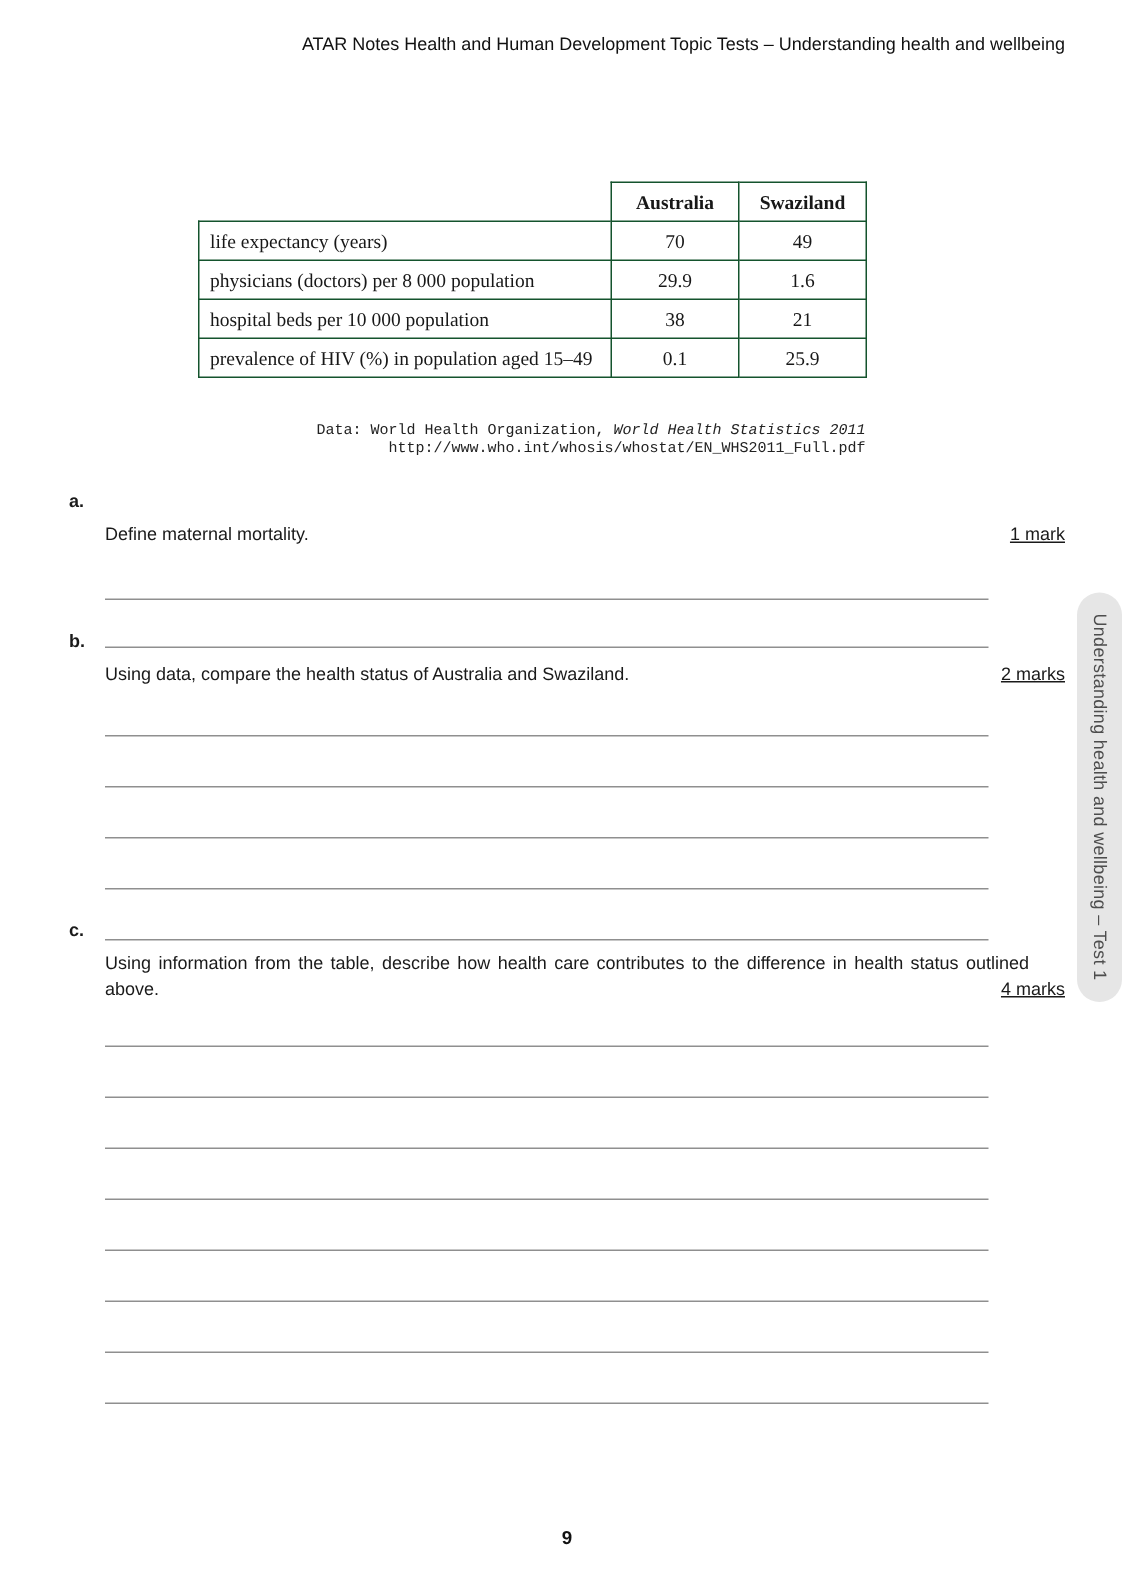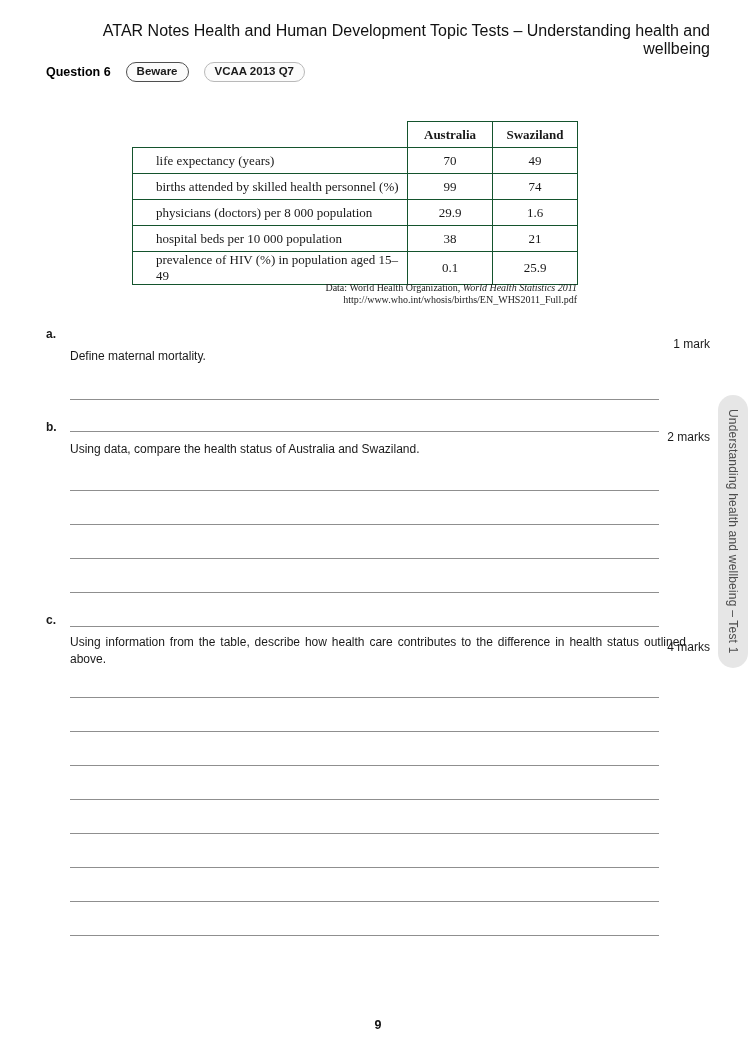--- a/index.html
+++ b/index.html
@@ -14,21 +14,21 @@
     overflow: hidden;
   }
 
   
   .running-header {
     position: absolute;
     top: 22px;
     left: 46px;
     width: 664px;
     text-align: right;
-    font-size: 16px;
+    font-size: 12px;
     color: #111;
   }
 
   
   .question-row {
     position: absolute;
     top: 62px;
     left: 46px;
     width: 664px;
     display: flex;
@@ -72,30 +72,30 @@
     color: #181818;
     table-layout: fixed;
   }
   table.health-table th, table.health-table td {
     border: 1px solid #14532d;
     height: 26px;
     vertical-align: middle;
   }
   table.health-table th.empty-corner { border: none; background: transparent; }
   table.health-table th { font-weight: 700; text-align: center; }
-  td.row-label { width: 275px; padding-left: 23px; text-align: left; }
+  td.row-label { width: 275px; padding-left: 7px; text-align: left; }
   th.col-head, td.num { width: 85px; text-align: center; }
 
   .table-source {
     position: absolute;
     top: 282px;
     left: 46px;
     width: 531px; 
     text-align: right;
-    font-family: Liberation Serif, serif;
+    font-family: Liberation Mono, monospace;
     font-size: 10px;
     line-height: 11.5px;
     color: #222;
   }
   .table-source .src-italic { font-style: italic; }
   .table-source .src-url { color: #222; text-decoration: none; }
 
   
   .part {
     position: absolute;
@@ -115,23 +115,24 @@
   .part-letter {
     width: 24px;
     flex-shrink: 0;
     font-weight: 700;
   }
   .part-text { flex: 1 1 auto; padding-right: 58px; margin-top: 22px; }
   .part-c .part-text { text-align: justify; padding-right: 24px; }
   .part-marks {
     position: absolute;
     right: 0;
-    bottom: 12px;
+    bottom: 0;
     white-space: nowrap;
     font-size: 12px;
+    text-decoration: underline;
   }
 
   .answer-lines {
     margin-left: 24px;
     width: 589px;
   }
   .answer-line {
     height: 34px;
     border-bottom: 1px solid #8f8f8f;
   }
@@ -172,67 +173,57 @@
   .page-number { font-size: 12.5px; font-weight: 700; color: #111; }
   .copyright { margin-top: 3px; font-size: 10.5px; color: #111; }
 </style>
 </head>
 <body>
 
 <div class="page">
 
   <div class="running-header">ATAR Notes Health and Human Development Topic Tests – Understanding health and wellbeing</div>
 
-  <div class="question-row">
-    <span class="question-number">Question 6</span>
-    <span class="badge badge-strong">Beware</span>
-    <span class="badge badge-light">VCAA 2013 Q7</span>
-  </div>
 
 
   <table class="health-table">
     <thead>
       <tr>
         <th class="empty-corner"></th>
         <th class="col-head">Australia</th>
         <th class="col-head">Swaziland</th>
       </tr>
     </thead>
     <tbody>
       <tr>
         <td class="row-label">life expectancy (years)</td>
         <td class="num">70</td>
         <td class="num">49</td>
       </tr>
       <tr>
-        <td class="row-label">births attended by skilled health personnel (%)</td>
-        <td class="num">99</td>
-        <td class="num">74</td>
-      </tr>
-      <tr>
         <td class="row-label">physicians (doctors) per 8 000 population</td>
         <td class="num">29.9</td>
         <td class="num">1.6</td>
       </tr>
       <tr>
         <td class="row-label">hospital beds per 10 000 population</td>
         <td class="num">38</td>
         <td class="num">21</td>
       </tr>
       <tr>
         <td class="row-label">prevalence of HIV (%) in population aged 15–49</td>
         <td class="num">0.1</td>
         <td class="num">25.9</td>
       </tr>
     </tbody>
   </table>
 
   <div class="table-source">
     <div><span>Data: World Health Organization, </span><span class="src-italic">World Health Statistics 2011</span></div>
-    <div class="src-url">http://www.who.int/whosis/births/EN_WHS2011_Full.pdf</div>
+    <div class="src-url">http://www.who.int/whosis/whostat/EN_WHS2011_Full.pdf</div>
   </div>
 
   <div class="part part-a">
     <div class="part-header">
       <span class="part-letter">a.</span>
       <span class="part-text">Define maternal mortality.</span>
       <span class="part-marks">1 mark</span>
     </div>
     <div class="answer-lines">
       <div class="answer-line"></div>

